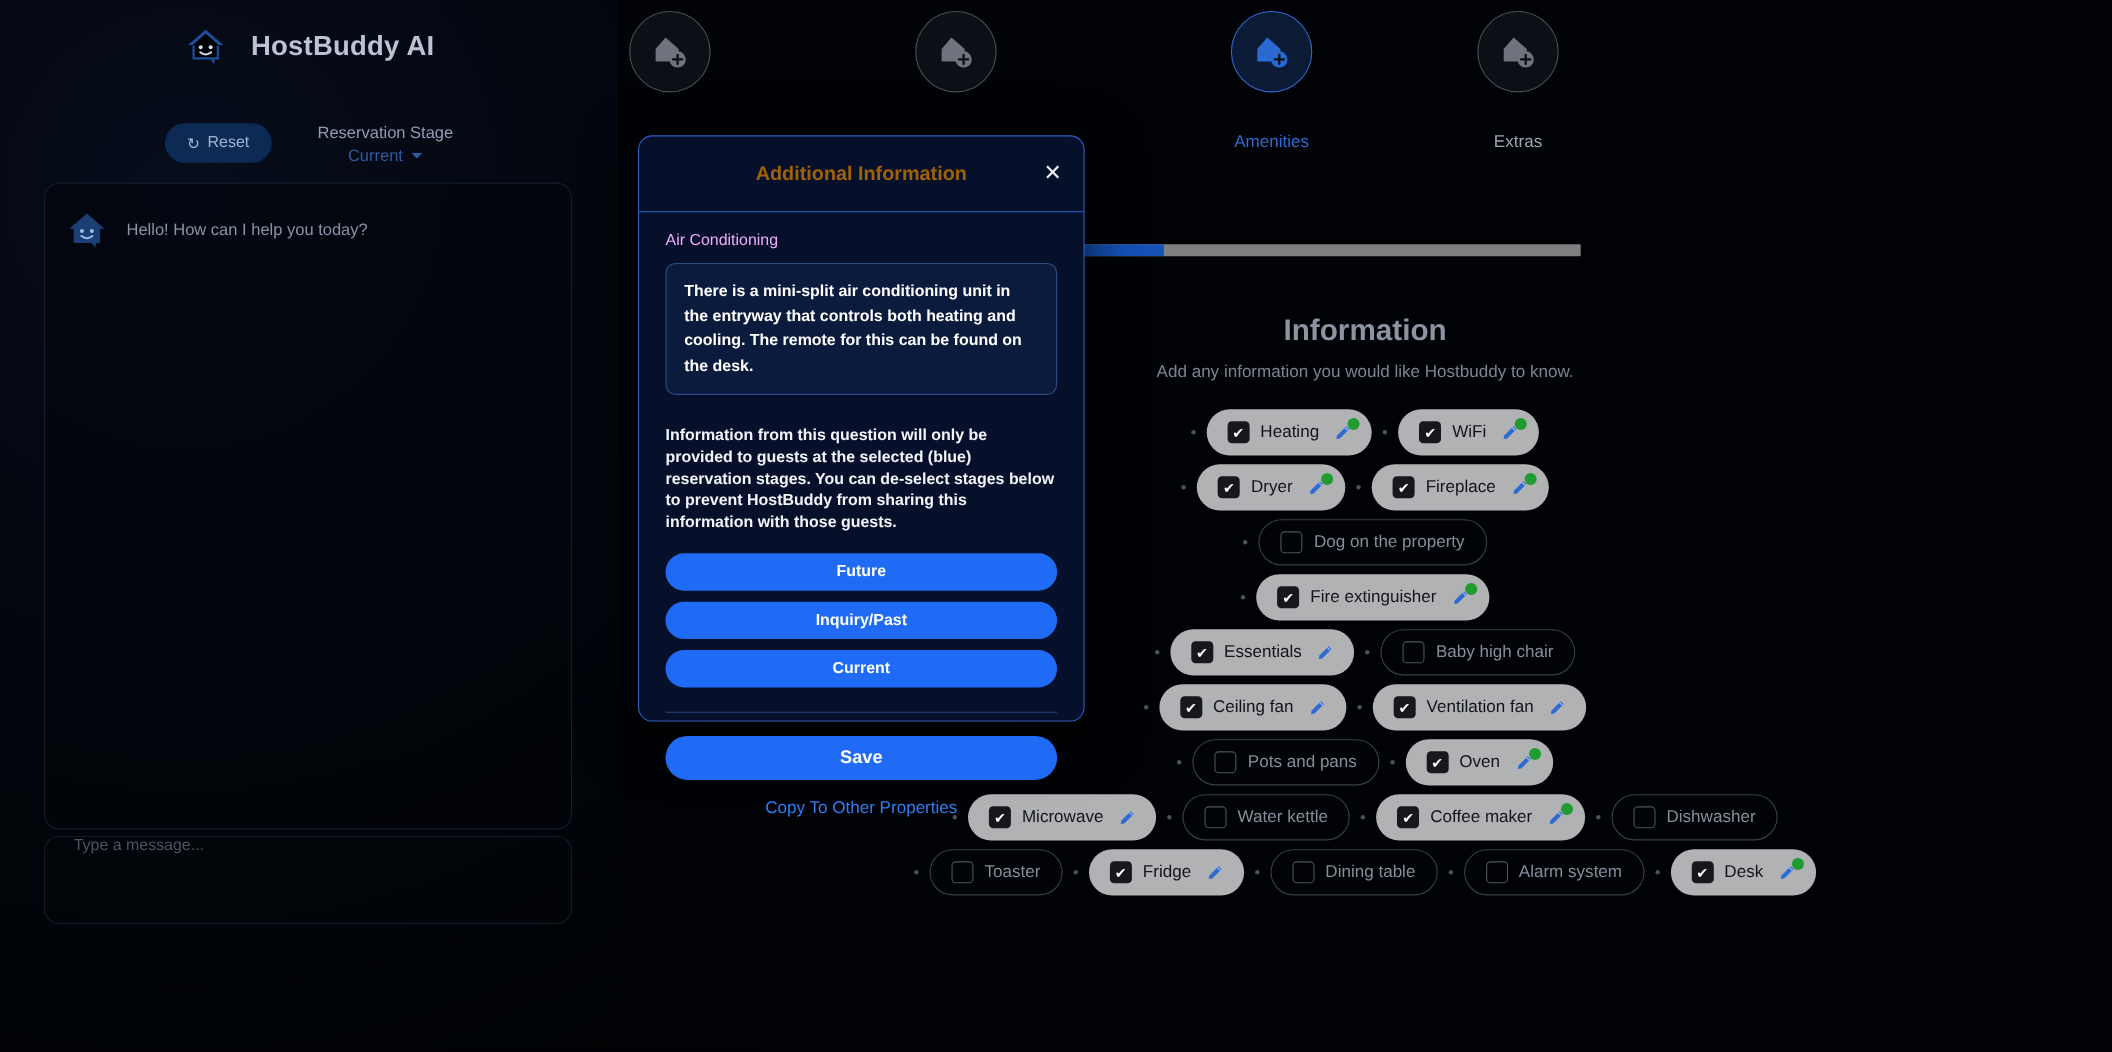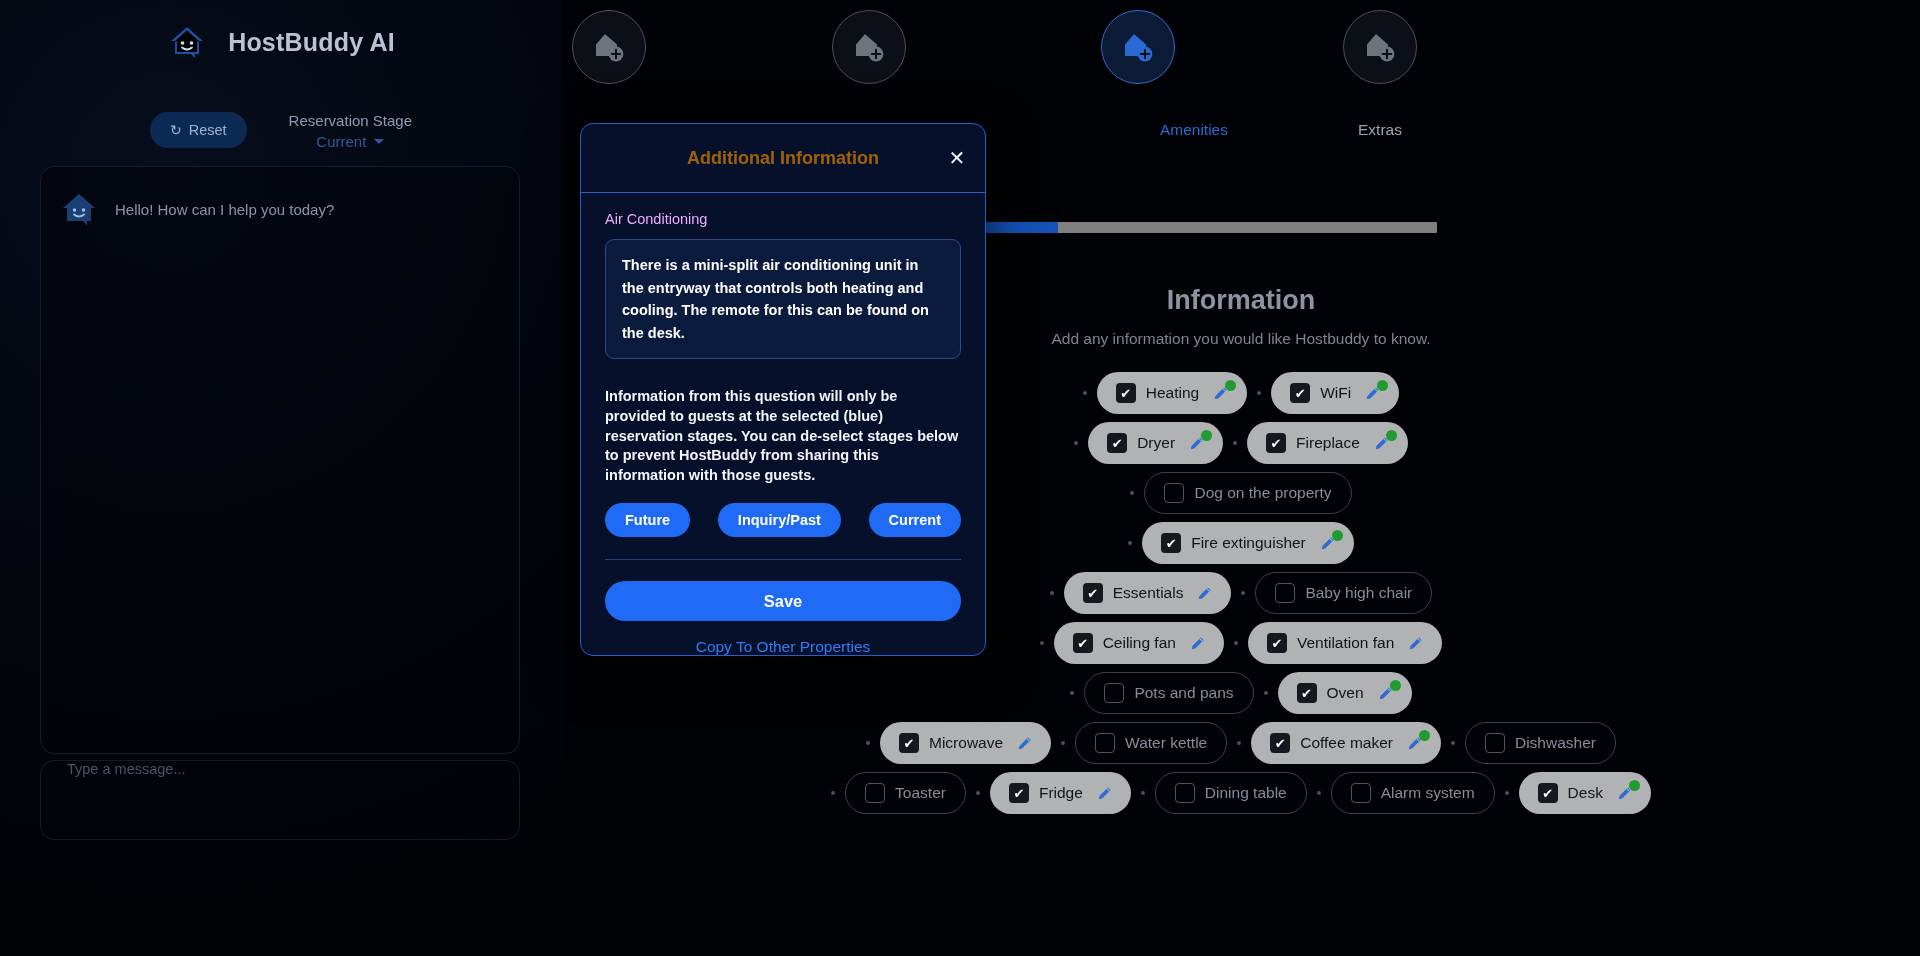--- a/index.html
+++ b/index.html
@@ -138,21 +138,21 @@
   #field-label { text-align: left; font-size: 14.5px; color: #f0abfc; margin-bottom: 12px; }
   #answer-box {
     border: 1px solid #2d4a86; border-radius: 9px; background: #0b1b3e;
     padding: 14px 16px; min-height: 96px; font-size: 14.5px; line-height: 1.56;
     color: #ffffff; font-weight: 600; cursor: text;
   }
   #stage-note {
     margin-top: 28px; font-size: 14.5px; line-height: 1.35;
     color: #f2f5fa; font-weight: 600;
   }
-  #stage-pills { margin-top: 18px; display: flex; justify-content: space-between; gap: 10px; }
+  #stage-pills { margin-top: 18px; display: flex; justify-content: center; gap: 10px; flex-direction: column; }
   .stage-pill {
     border: none; border-radius: 999px; padding: 9px 20px;
     font-size: 14.5px; font-weight: 600; cursor: pointer;
     font-family: inherit; background: #1f6bf5; color: #ffffff;
   }
   #modal-divider { margin: 22px 0 0; height: 1px; background: #25407a; }
   #save-btn {
     margin: 21px 0 0; width: 100%; height: 40px; border: none; border-radius: 999px;
     background: #1f6bf5; color: #ffffff; font-size: 16.5px; font-weight: 700;
     font-family: inherit; cursor: pointer;
@@ -232,21 +232,21 @@
         <div class="step blank" style="left: 217px;">
           <div class="step-circle">
             <svg width="38" height="38" viewBox="0 0 38 38" aria-hidden="true">
               <path d="M15 6 L27 16.5 L27 28 L6 28 L6 16.5 Z" fill="#6e737d"></path>
               <circle cx="26" cy="26" r="7.4" fill="#6e737d"></circle>
               <path d="M26 21.8 L26 30.2 M21.8 26 L30.2 26" stroke="#0c0f16" stroke-width="2.1" stroke-linecap="round"></path>
             </svg>
           </div>
           <div class="step-label">&nbsp;</div>
         </div>
-        <div class="step active" style="left: 486px; text-align: right;">
+        <div class="step active" style="left: 504px;">
           <div class="step-circle">
             <svg width="38" height="38" viewBox="0 0 38 38" aria-hidden="true">
               <path d="M15 6 L27 16.5 L27 28 L6 28 L6 16.5 Z" fill="#2a6ad2"></path>
               <circle cx="26" cy="26" r="7.4" fill="#2a6ad2"></circle>
               <path d="M26 21.8 L26 30.2 M21.8 26 L30.2 26" stroke="#0c0f16" stroke-width="2.1" stroke-linecap="round"></path>
             </svg>
           </div>
           <div class="step-label">Amenities</div>
         </div>
         <div class="step" style="left: 728px;">

